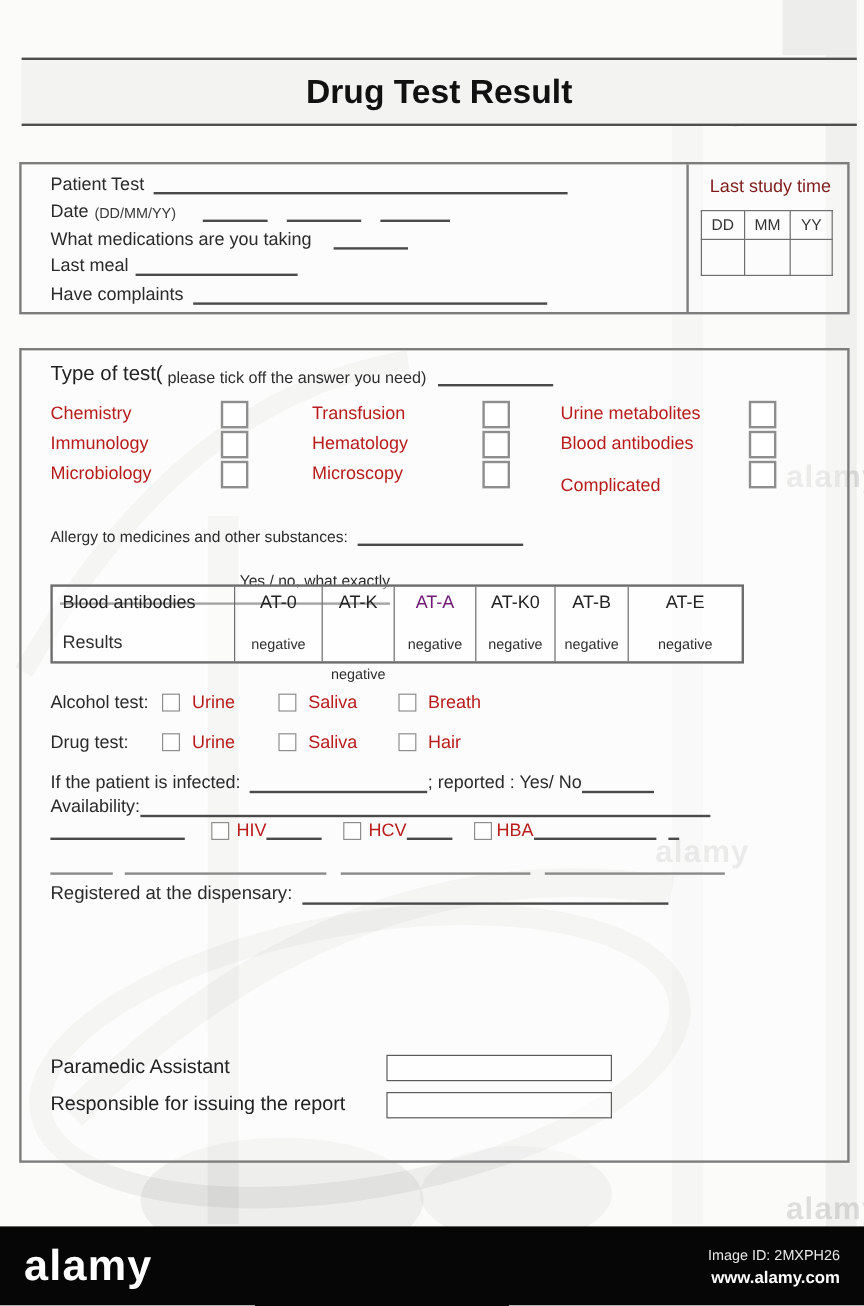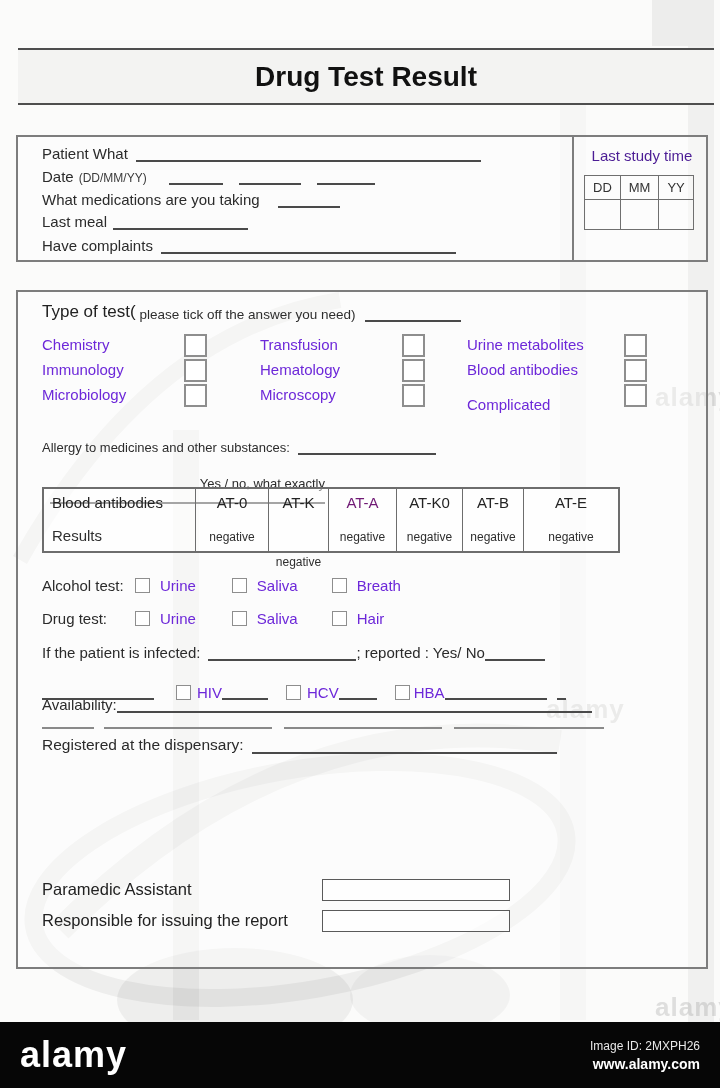--- a/index.html
+++ b/index.html
@@ -42,21 +42,21 @@
   .patient-box{left:16px;top:135px;width:688px;height:123px;}
   .main-box{left:16px;top:290px;width:688px;height:675px;}
 
   .row-abs{position:absolute;white-space:nowrap;font-size:15px;color:#2b2b2b;display:flex;align-items:flex-end;}
   .ul{display:inline-block;border-bottom:2px solid #4a4a4a;height:13px;}
   .ul-gray{display:inline-block;border-bottom:2px solid #8a8a8a;height:13px;}
   .hint{font-size:12px;color:#3a3a3a;}
 
   
   .study-divider{position:absolute;left:554px;top:0;width:0;height:123px;border-left:2px solid #7d7d7d;}
-  .study-title{position:absolute;left:560px;top:10px;width:128px;text-align:center;font-size:15px;color:#4c1d95;}
+  .study-title{position:absolute;left:560px;top:10px;width:128px;text-align:center;font-size:15px;color:#7f1d1d;}
   .study-table{position:absolute;left:566px;top:38px;border-collapse:collapse;}
   .study-table td{border:1.5px solid #6f6f6f;font-size:13px;color:#333;text-align:center;}
   .study-table .hd td{height:23px;padding:0 8px;}
   .study-table .bd td{height:27px;}
 
   
   .cb{display:inline-block;width:19px;height:19px;border:2px solid #8e8e8e;background:#fff;vertical-align:middle;}
   .cb-sm{display:inline-block;width:13px;height:13px;border:1.5px solid #8e8e8e;background:#fff;vertical-align:middle;}
 
   .tot-main{font-size:17px;color:#222;}
@@ -66,21 +66,21 @@
 
   
   .ab-table{position:absolute;left:24px;top:195px;width:578px;height:66px;border:2px solid #6d6d6d;display:flex;box-sizing:border-box;background:rgba(255,255,255,0.5);}
   .ab-col{border-right:1.5px solid #6d6d6d;box-sizing:border-box;display:flex;flex-direction:column;justify-content:space-between;padding:5px 2px 7px 2px;text-align:center;}
   .ab-col:last-child{border-right:none;}
   .ab-col .hd{font-size:15px;color:#232323;}
   .ab-col .neg{font-size:12px;color:#2e2e2e;}
   .ab-first{width:152px;text-align:left;padding-left:8px;}
   .ab-first .hd,.ab-first .neg{font-size:15px;text-align:left;}
 
-  .opt-label{font-size:15px;color:#6d28d9;}
+  .opt-label{font-size:15px;color:#b91c1c;}
 
   .sig-row{position:absolute;display:flex;align-items:center;}
   .sig-row .lbl{font-size:16.5px;color:#222;}
   .sig-box{position:absolute;width:186px;height:20px;border:1.5px solid #5a5a5a;background:rgba(255,255,255,0.6);}
 
   
   .footer{
     position:absolute;left:0;top:1022px;width:720px;height:66px;background:#060606;
     display:flex;align-items:center;justify-content:space-between;
     padding:0 20px;box-sizing:border-box;
@@ -115,21 +115,21 @@
     <div class="wm" style="left:655px;top:992px;">alamy</div>
   </div>
 
   <div class="title-band">
     <h1>Drug Test Result</h1>
   </div>
 
   <div class="box patient-box">
 
     <div class="row-abs" style="left:24px;top:8px;">
-      <span>Patient What</span>
+      <span>Patient Test</span>
       <span class="ul" style="width:345px;margin-left:8px;"></span>
     </div>
 
     <div class="row-abs" style="left:24px;top:31px;">
       <span>Date</span>
       <span class="hint" style="margin-left:5px;">(DD/MM/YY)</span>
       <span class="ul" style="width:54px;margin-left:22px;"></span>
       <span class="ul" style="width:62px;margin-left:16px;"></span>
       <span class="ul" style="width:58px;margin-left:16px;"></span>
     </div>
@@ -274,21 +274,21 @@
       <span class="opt-label" style="margin-left:10px;">Hair</span>
     </div>
 
     <div class="row-abs" style="left:24px;top:352px;">
       <span>If the patient is infected:</span>
       <span class="ul" style="width:148px;margin-left:8px;"></span>
       <span>; reported : Yes/ No</span>
       <span class="ul" style="width:60px;"></span>
     </div>
 
-    <div class="row-abs" style="left:24px;top:372px;margin-top:32px;">
+    <div class="row-abs" style="left:24px;top:372px;">
       <span>Availability:</span>
       <span class="ul" style="width:475px;"></span>
     </div>
 
     <div class="row-abs" style="left:24px;top:392px;align-items:center;">
       <span class="ul" style="width:112px;"></span>
       <span class="cb-sm" style="margin-left:22px;"></span>
       <span class="opt-label" style="margin-left:6px;">HIV</span>
       <span class="ul" style="width:46px;"></span>
       <span class="cb-sm" style="margin-left:18px;"></span>

